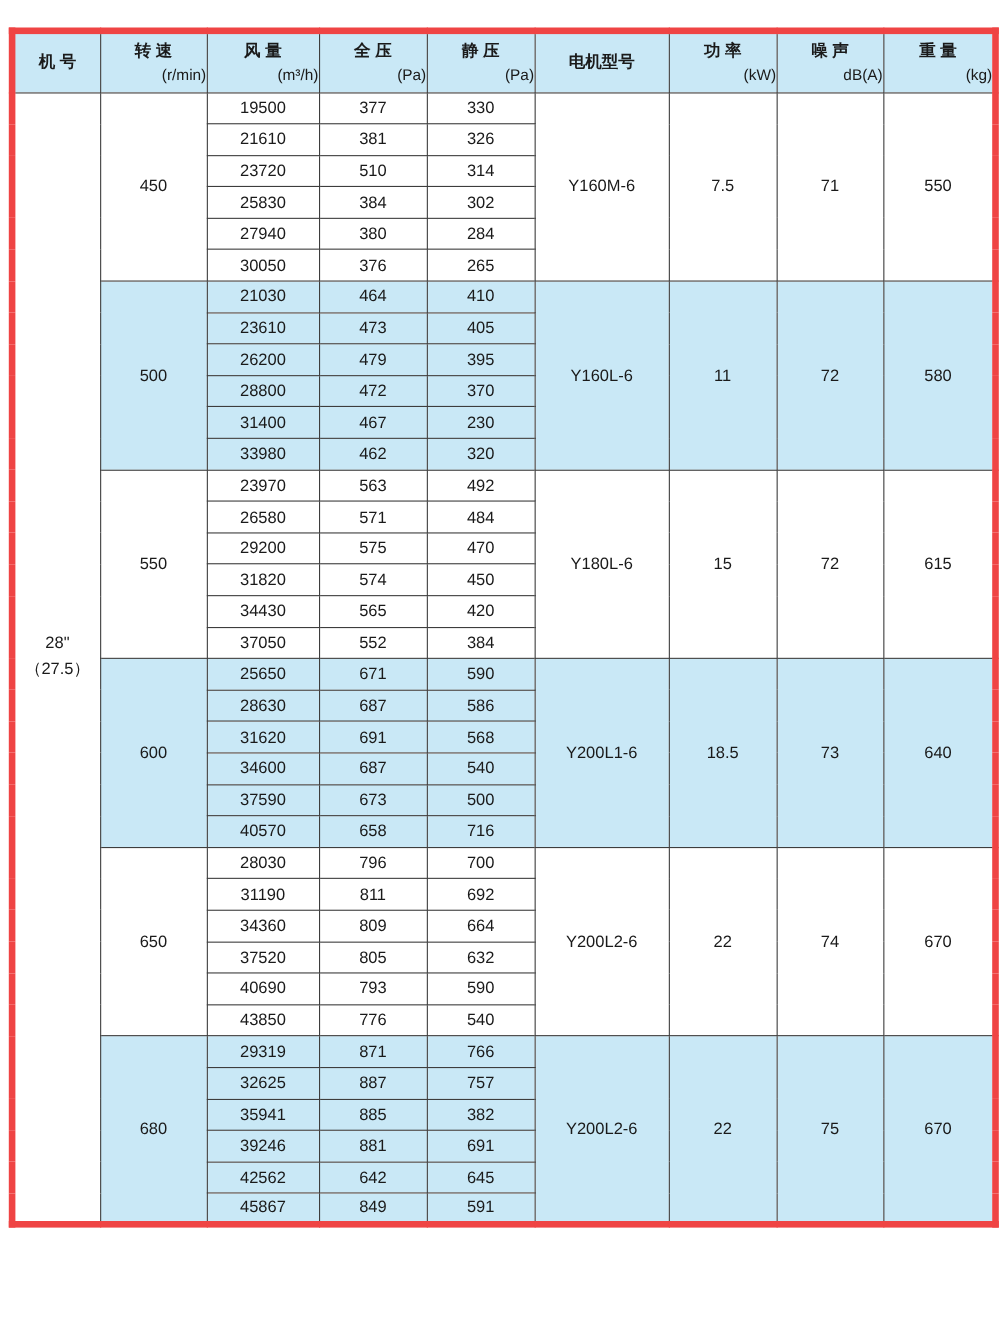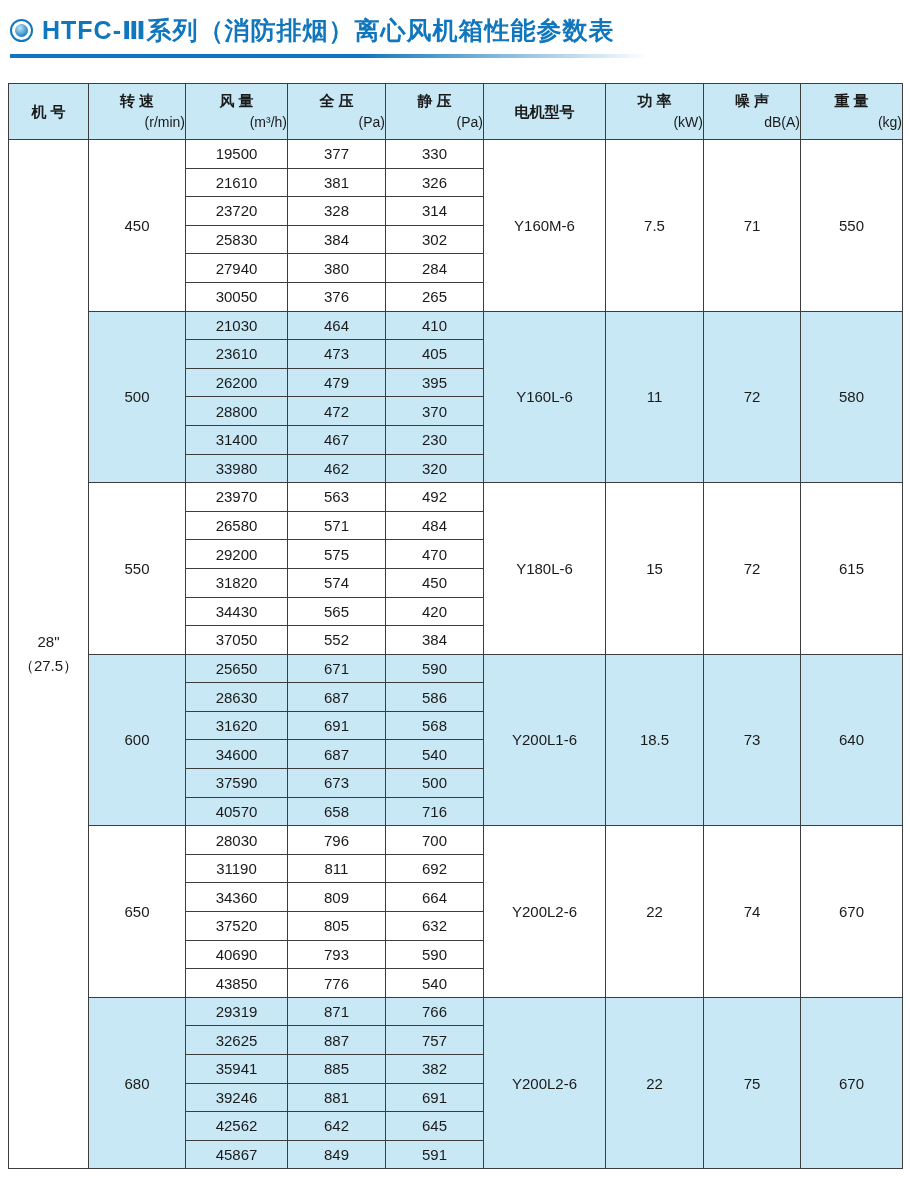--- a/index.html
+++ b/index.html
@@ -29,21 +29,21 @@
   }
   .title-underline {
     margin-top: 7px; height: 4px; width: 638px;
     background: linear-gradient(to right, #1076bd 0%, #1076bd 55%, rgba(255,255,255,0) 100%);
   }
 
   
   table.spec {
     border-collapse: collapse; table-layout: fixed;
     width: 894px; margin: 25px 8px 0 8px;
-    border: 1px solid #ef4444;
+    border: 6px solid #ef4444;
   }
   .spec th, .spec td {
     border: 1px solid #3d3d3d;
     text-align: center; vertical-align: middle;
     padding: 0; font-size: 15px;
     overflow: hidden;
   }
   .spec thead th {
     background: #c9e8f6; height: 56px;
     font-weight: bold; line-height: 1.45;
@@ -51,29 +51,20 @@
   .h-unit { font-weight: normal; font-size: 14px; text-align: right; }
   .data-row { height: 28.6px; }
   .hl { background: #c9e8f6; }
   .machine-cell { background: #ffffff; line-height: 1.6; font-size: 15px; }
 </style>
 </head>
 <body>
 
 <div class="page">
 
-  <div class="title-bar">
-    <div class="title-row">
-      <span class="bullseye">
-          <span class="bullseye-inner"></span>
-        </span>
-      <span class="title-text">HTFC-Ⅲ系列（消防排烟）离心风机箱性能参数表</span>
-    </div>
-    <div class="title-underline"></div>
-  </div>
 
   <table class="spec">
     <colgroup>
       <col style="width:80px">
         <col style="width:97px">
         <col style="width:102px">
       <col style="width:98px">
         <col style="width:98px">
         <col style="width:122px">
       <col style="width:98px">
@@ -134,21 +125,21 @@
         <td rowspan="6">71</td>
         <td rowspan="6">550</td>
       </tr>
       <tr class="data-row">
         <td>21610</td>
         <td>381</td>
         <td>326</td>
       </tr>
       <tr class="data-row">
         <td>23720</td>
-        <td>328</td>
+        <td>510</td>
         <td>314</td>
       </tr>
       <tr class="data-row">
         <td>25830</td>
         <td>384</td>
         <td>302</td>
       </tr>
       <tr class="data-row">
         <td>27940</td>
         <td>380</td>

